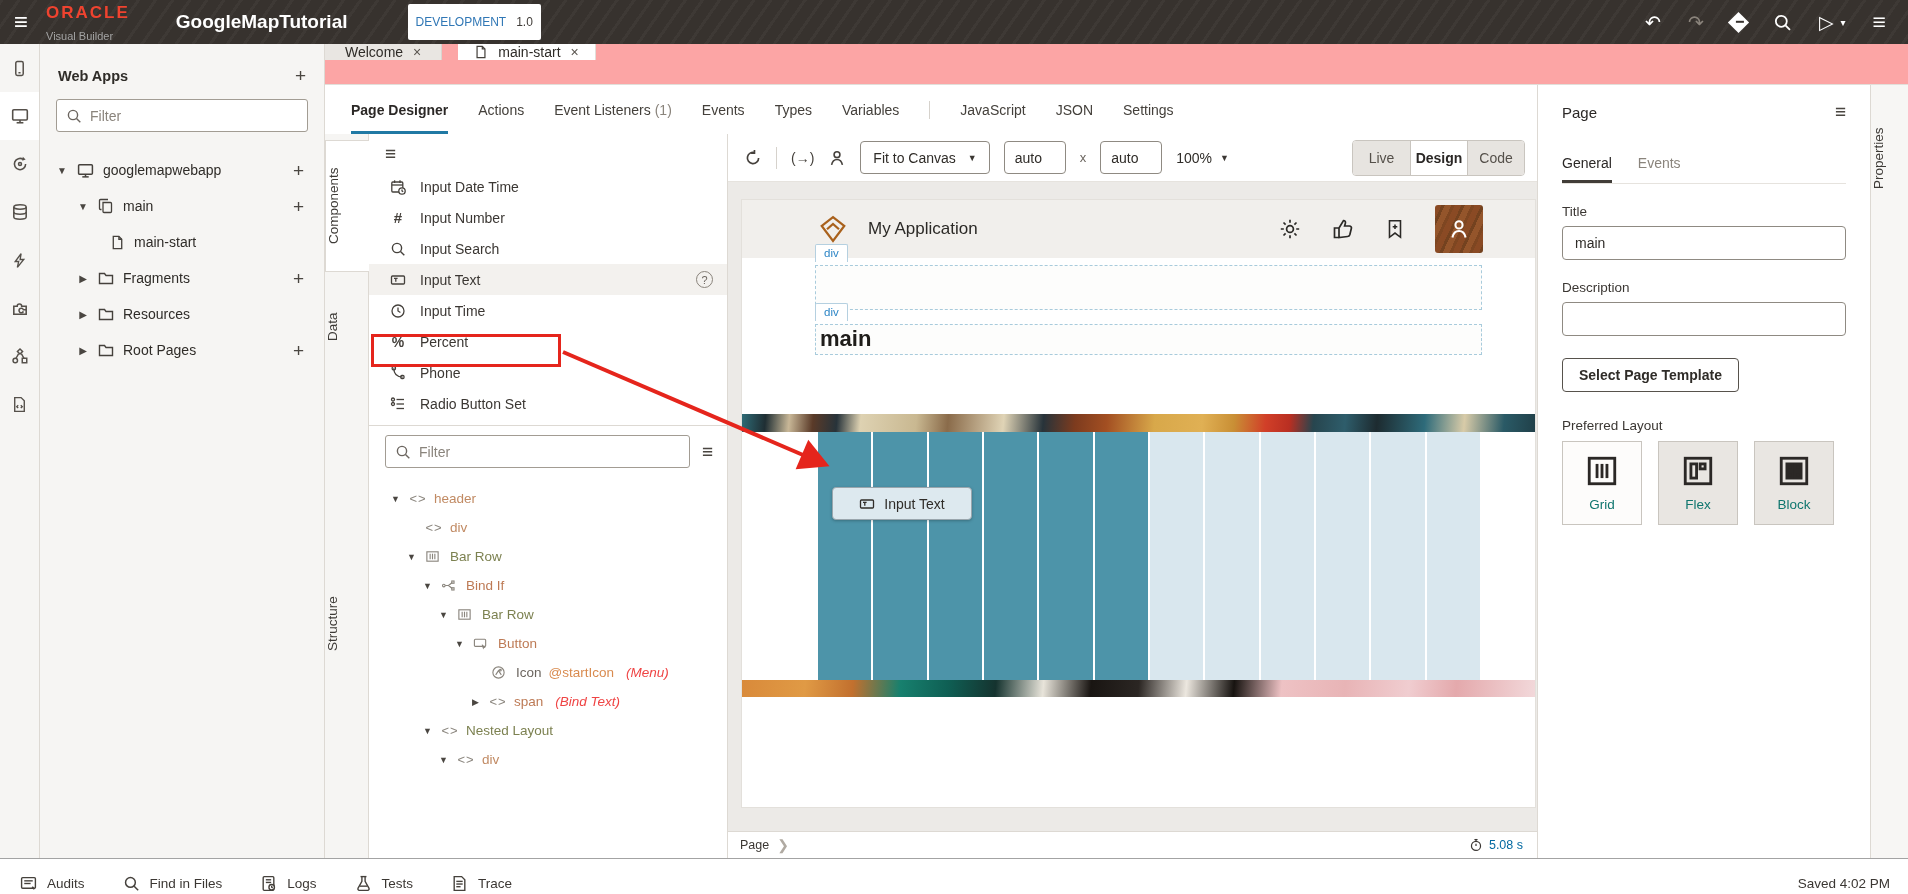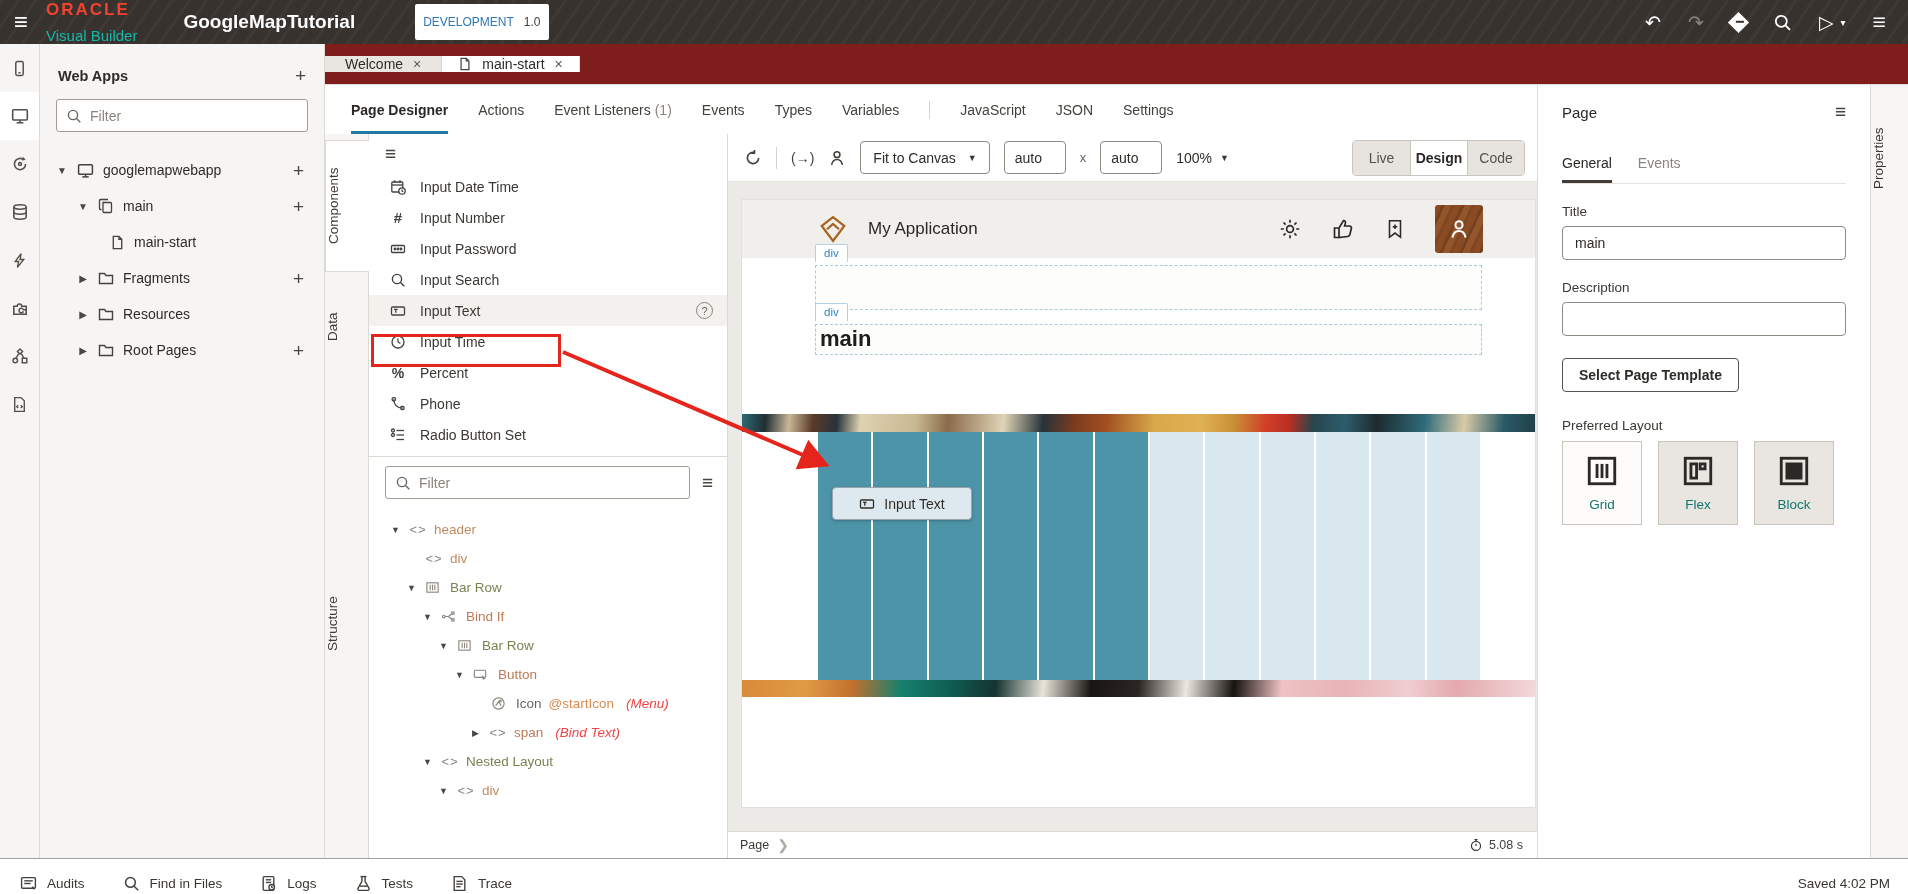--- a/index.html
+++ b/index.html
@@ -9,21 +9,21 @@
   svg { display:block; }
 
   
   .topbar { height:44px; background:#37322e; display:flex; align-items:center; padding:0 22px 0 14px; position:relative; }
   .topbar::before { content:""; position:absolute; inset:0;
      background:repeating-linear-gradient(125deg, rgba(255,255,255,.035) 0 3px, transparent 3px 14px); pointer-events:none; }
   .topbar > * { position:relative; }
   .tb-menu { color:#fff; font-size:24px; line-height:1; margin-right:18px; cursor:pointer; }
   .oracle-logo { display:flex; flex-direction:column; margin-right:46px; }
   .oracle-word { color:#f0432f; font-weight:bold; font-size:17px; letter-spacing:2px; }
-  .oracle-sub { color:#14b8a6; font-size:15px; margin-top:7px; }
+  .oracle-sub { color:#a3a3a3; font-size:11px; margin-top:7px; }
   .tb-title { color:#fff; font-weight:bold; font-size:19px; margin-right:60px; }
   .env-badge { background:#fff; border-radius:2px; padding:11px 8px; font-size:12px; display:flex; gap:10px; align-items:center; }
   .env-name { color:#3077b5; }
   .env-ver { color:#403c38; }
   .tb-right { margin-left:auto; display:flex; align-items:center; gap:27px; color:#fff; }
   .tb-ic { font-size:19px; line-height:1; cursor:pointer; }
   .tb-ic.disabled { color:#8b847c; }
   .git-diamond { width:15px; height:15px; background:#fff; transform:rotate(45deg); position:relative; }
   .git-diamond::after { content:""; position:absolute; left:7px; top:2px; width:2px; height:8px; background:#37322e; transform:rotate(45deg); }
   .run-group { display:flex; align-items:center; gap:7px; }
@@ -46,21 +46,21 @@
   .filter-box input { border:none; outline:none; font-size:14px; width:100%; font-family:inherit; color:#2f2c28; background:transparent; }
   .filter-box input::placeholder { color:#8a847c; }
   .wa-tree { margin-top:20px; }
   .tree-row { height:36px; display:flex; align-items:center; gap:9px; font-size:14px; cursor:pointer; }
   .tree-row .plus { margin-left:auto; margin-right:4px; }
   .tw-caret { width:12px; font-size:10px; color:#4a4641; text-align:center; }
   .ind1 { padding-left:21px; } .ind2b { padding-left:54px; }
 
   
   .main-wrap { flex:1; display:flex; flex-direction:column; min-width:0; }
-  .doc-tab-row { height:41px; background:#7f1d1d; display:flex; align-items:center; border-bottom:1px solid #e2dfda; }
+  .doc-tab-row { height:41px; background:#fca5a5; display:flex; align-items:flex-start; border-bottom:1px solid #e2dfda;gap:16px; }
   .doc-tab { display:flex; align-items:center; gap:10px; padding:0 16px; font-size:14px; cursor:pointer; }
   .doc-tab.welcome { background:#e9e6e2; border-right:1px solid #d9d5cf; padding:0 20px; }
   .doc-tab.active { background:#fff; border-right:1px solid #e2dfda; }
   .close-x { color:#5a554f; font-size:14px; }
   .content-row { flex:1; display:flex; min-height:0; }
   .center-col { width:1212px; display:flex; flex-direction:column; background:#fff; }
 
   .sub-tabs { height:49px; display:flex; align-items:center; gap:30px; padding:0 0 0 26px; background:#fff; }
   .sub-tab { font-size:14px; color:#44403b; cursor:pointer; height:100%; display:flex; align-items:center; gap:4px; }
   .sub-tab.active { font-weight:bold; color:#2b2826; border-bottom:3px solid #2079a4; padding-top:3px; }
@@ -138,21 +138,21 @@
   .gcol.lt { background:#d9e7ee; }
 
   .drag-chip { position:absolute; left:90px; top:287px; width:140px; height:33px; background:#dde9ef; border:1px solid #9aa6ad; border-radius:4px; box-shadow:0 1px 3px rgba(0,0,0,.25); display:flex; align-items:center; justify-content:center; gap:9px; font-size:14px; color:#2f2c28; z-index:4; }
 
   .pv-footer { position:absolute; left:0; top:497px; width:100%; height:110px; background:#34302b; color:#fff; padding:16px 0 0 70px; }
   .pvf-grid { display:grid; grid-template-columns:328px auto; row-gap:13px; font-size:14.5px; }
   .pvf-copy { margin-top:13px; color:#b9b4ae; font-size:13.5px; }
 
   .breadcrumb { height:27px; background:#fff; border-top:1px solid #ddd9d3; display:flex; align-items:center; padding:0 14px 0 12px; font-size:12.5px; color:#3b3733; margin-top:auto; }
   .bc-chev { color:#b0aaa2; font-size:14px; margin-left:8px; }
-  .bc-right { margin-left:auto; display:flex; align-items:center; gap:6px; color:#404040;justify-content:space-between; }
+  .bc-right { margin-left:auto; display:flex; align-items:center; gap:6px; color:#0369a1;justify-content:space-between; }
 
   
   .props { width:333px; border-left:1px solid #ddd9d3; background:#fff; padding:14px 24px 0 24px; }
   .pr-head { display:flex; align-items:center; justify-content:space-between; margin-top:2px; }
   .pr-title { font-size:15px; color:#2b2826; }
   .pr-tabs { display:flex; gap:26px; margin-top:32px; border-bottom:1px solid #e6e3de; }
   .pr-tab { font-size:14px; color:#8a847c; padding-bottom:9px; cursor:pointer; }
   .pr-tab.active { color:#2b2826; border-bottom:3px solid #413d38; }
   .fld-label { font-size:13.5px; color:#3b3733; margin:20px 0 7px 0; }
   .fld-input { width:100%; border:1px solid #8f8a82; border-radius:4px; height:34px; padding:0 12px; font-size:14px; font-family:inherit; color:#2f2c28; }
@@ -406,31 +406,20 @@
                     </svg>
                   </span>
                 <span>Input Date Time</span>
               </div>
               <div class="pal-item">
                 <span class="ico" style="font-size:15px;font-weight:bold;">#</span>
                 <span>Input Number</span>
               </div>
               <div class="pal-item">
                 <span class="ico">
-                    <svg width="16" height="16" viewBox="0 0 16 16" stroke="currentColor" stroke-width="1.3" fill="none">
-                      <rect x="1.5" y="4.5" width="13" height="7" rx="1"></rect>
-                      <circle cx="5" cy="8" r=".8" fill="currentColor"></circle>
-                      <circle cx="8" cy="8" r=".8" fill="currentColor"></circle>
-                      <circle cx="11" cy="8" r=".8" fill="currentColor"></circle>
-                    </svg>
-                  </span>
-                <span>Input Password</span>
-              </div>
-              <div class="pal-item">
-                <span class="ico">
                     <svg width="16" height="16" viewBox="0 0 16 16" stroke="currentColor" stroke-width="1.4" fill="none">
                       <circle cx="7" cy="7" r="4.6"></circle>
                       <line x1="10.5" y1="10.5" x2="14.3" y2="14.3"></line>
                     </svg>
                   </span>
                 <span>Input Search</span>
               </div>
               <div class="pal-item hl">
                 <span class="ico">
                     <svg width="16" height="16" viewBox="0 0 16 16" stroke="currentColor" stroke-width="1.3" fill="none">

